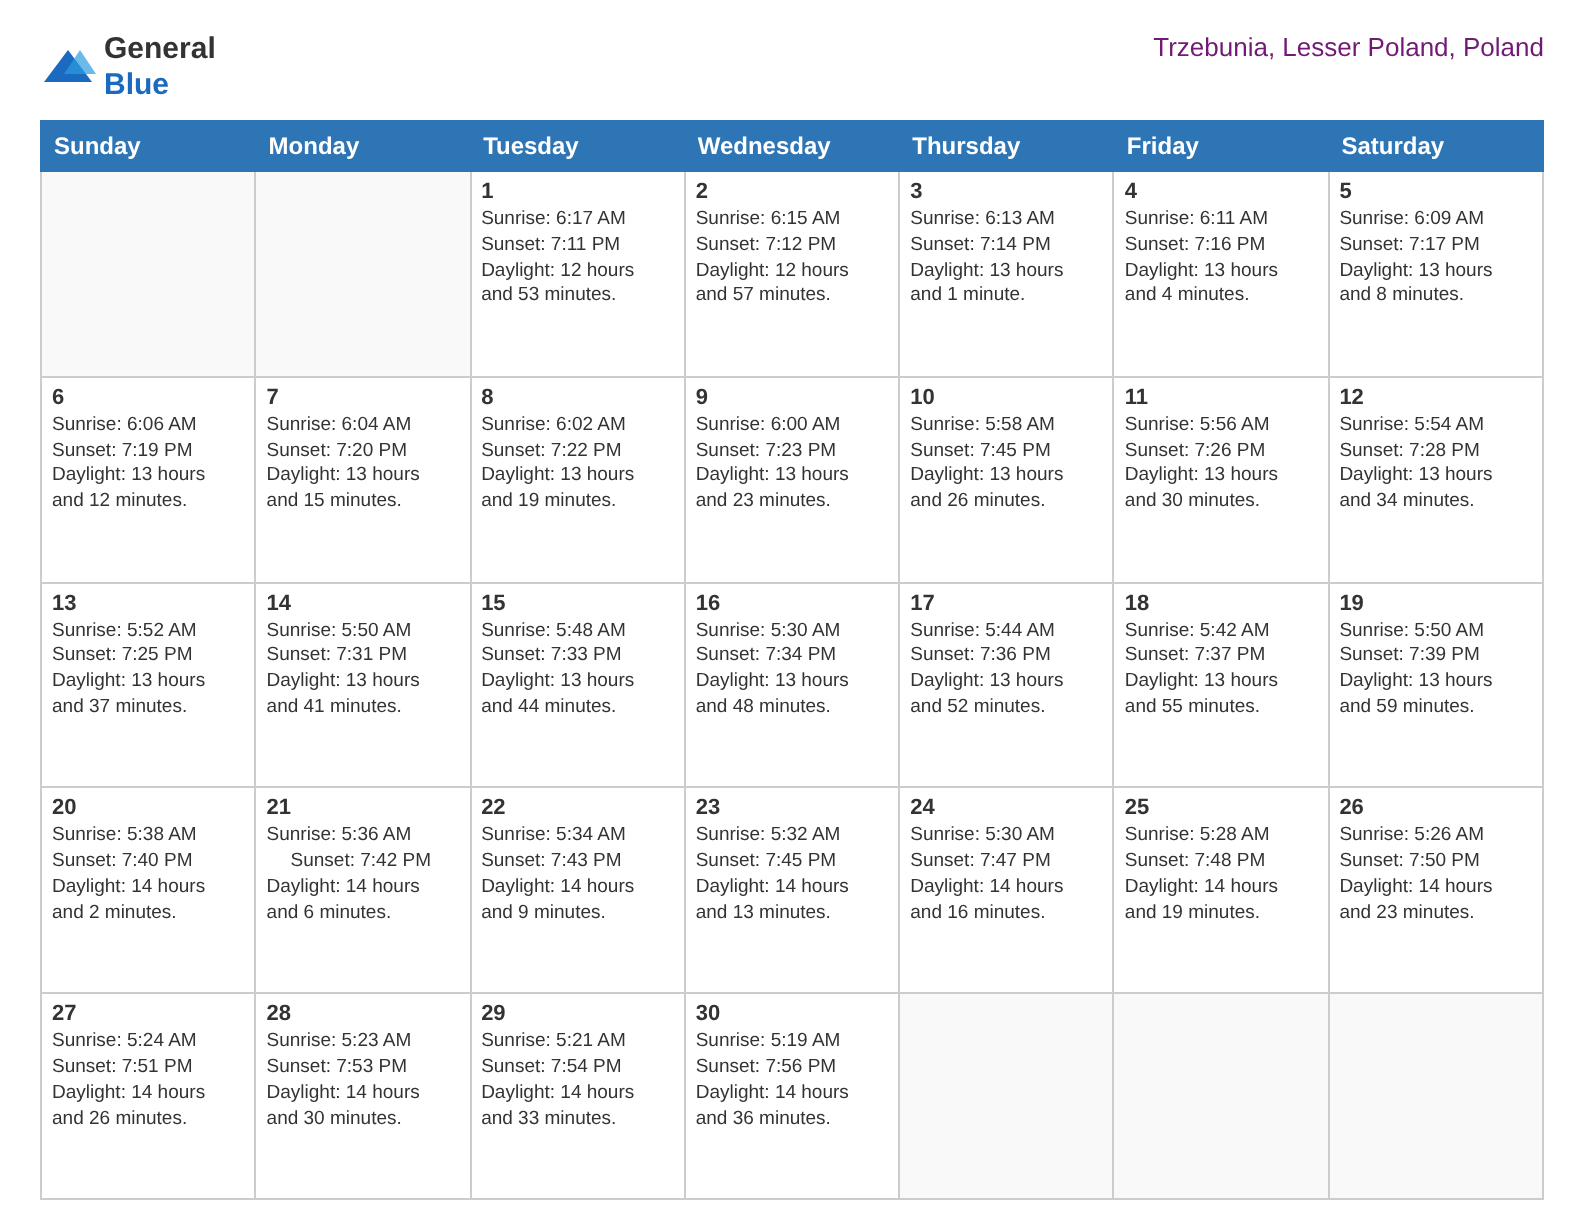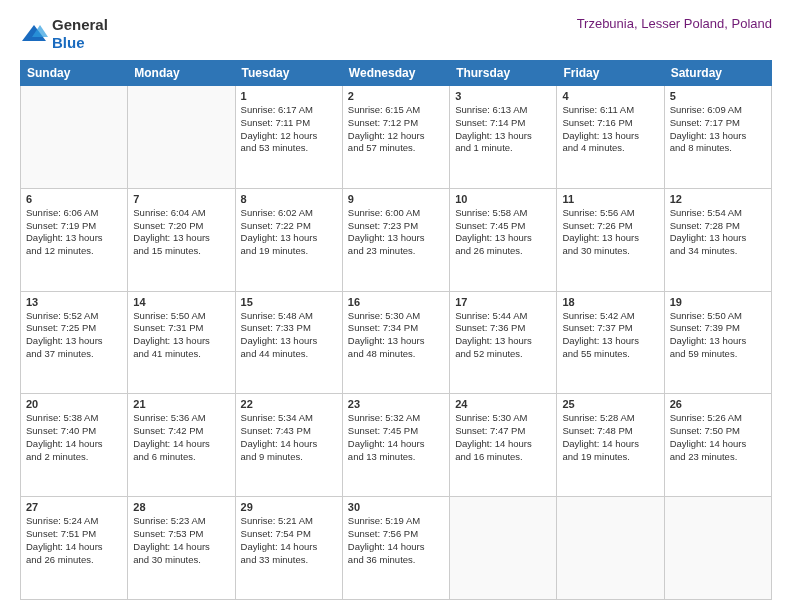--- a/index.html
+++ b/index.html
@@ -259,21 +259,21 @@
           <td>
             <span class="day-num">20</span>
             <div style="line-height: 1.35;">Sunrise: 5:38 AM</div>
             <div style="line-height: 1.35;">Sunset: 7:40 PM</div>
             <div style="line-height: 1.35;">Daylight: 14 hours</div>
             <div style="line-height: 1.35;">and 2 minutes.</div>
           </td>
           <td>
             <span class="day-num">21</span>
             <div style="line-height: 1.35;">Sunrise: 5:36 AM</div>
-            <div style="line-height: 1.35;">Sunset: 7:42 PM</div>
+            <div style="line-height: 1.35; margin-left: 12px;">Sunset: 7:42 PM</div>
             <div style="line-height: 1.35;">Daylight: 14 hours</div>
             <div style="line-height: 1.35;">and 6 minutes.</div>
           </td>
           <td>
             <span class="day-num">22</span>
             <div style="line-height: 1.35;">Sunrise: 5:34 AM</div>
             <div style="line-height: 1.35;">Sunset: 7:43 PM</div>
             <div style="line-height: 1.35;">Daylight: 14 hours</div>
             <div style="line-height: 1.35;">and 9 minutes.</div>
           </td>

